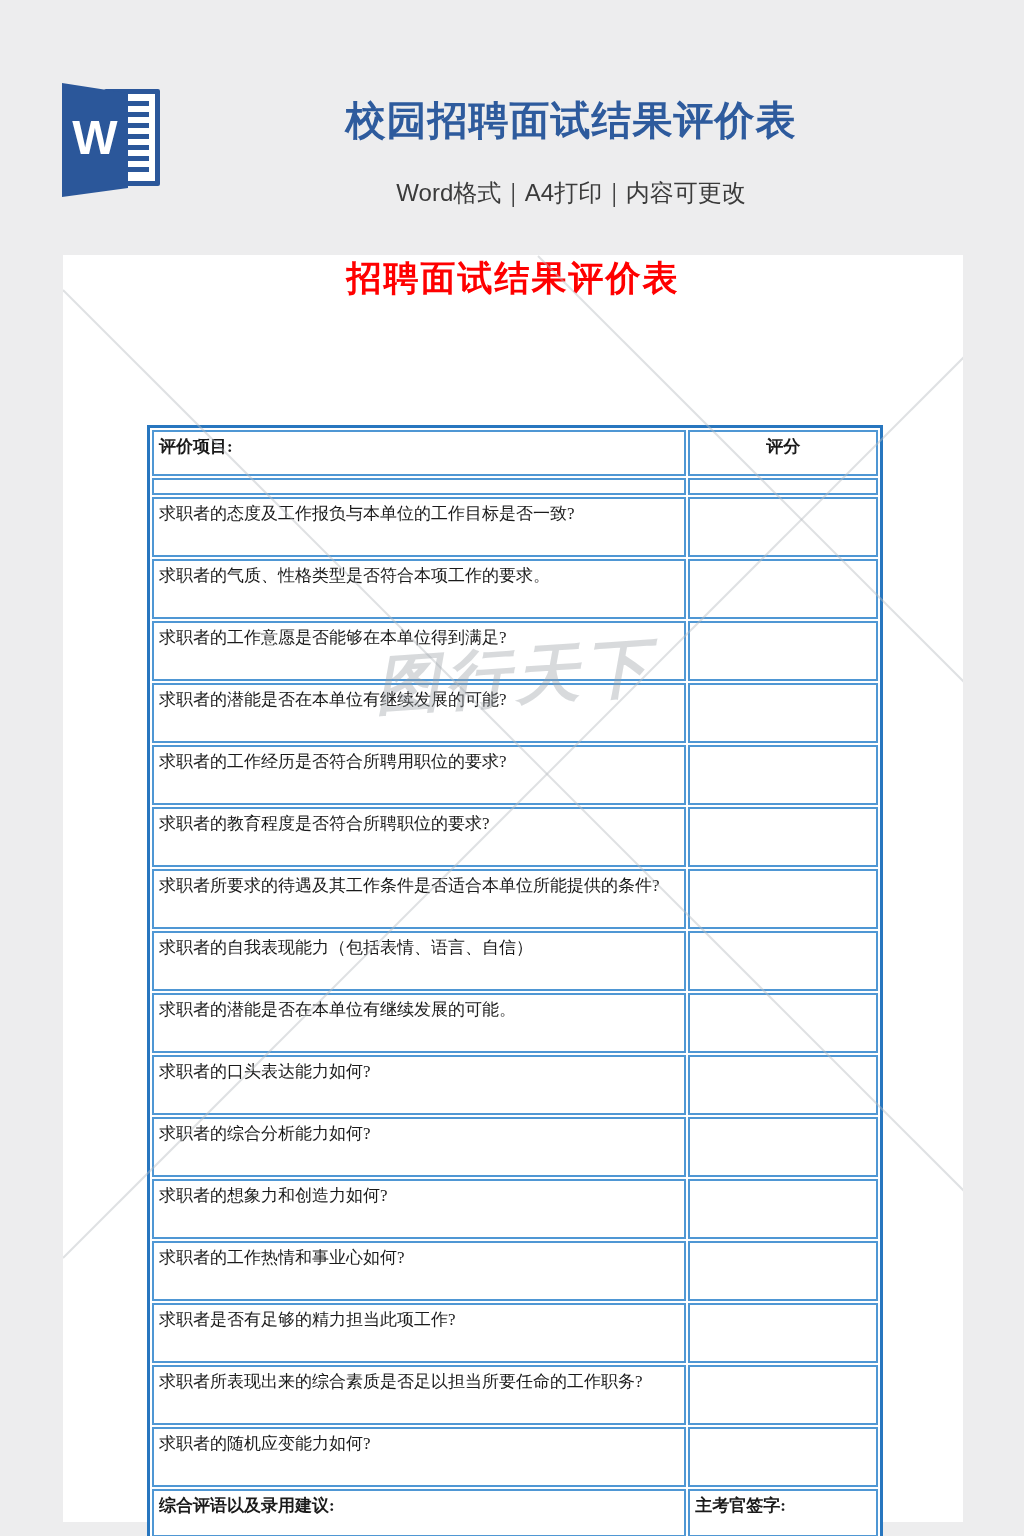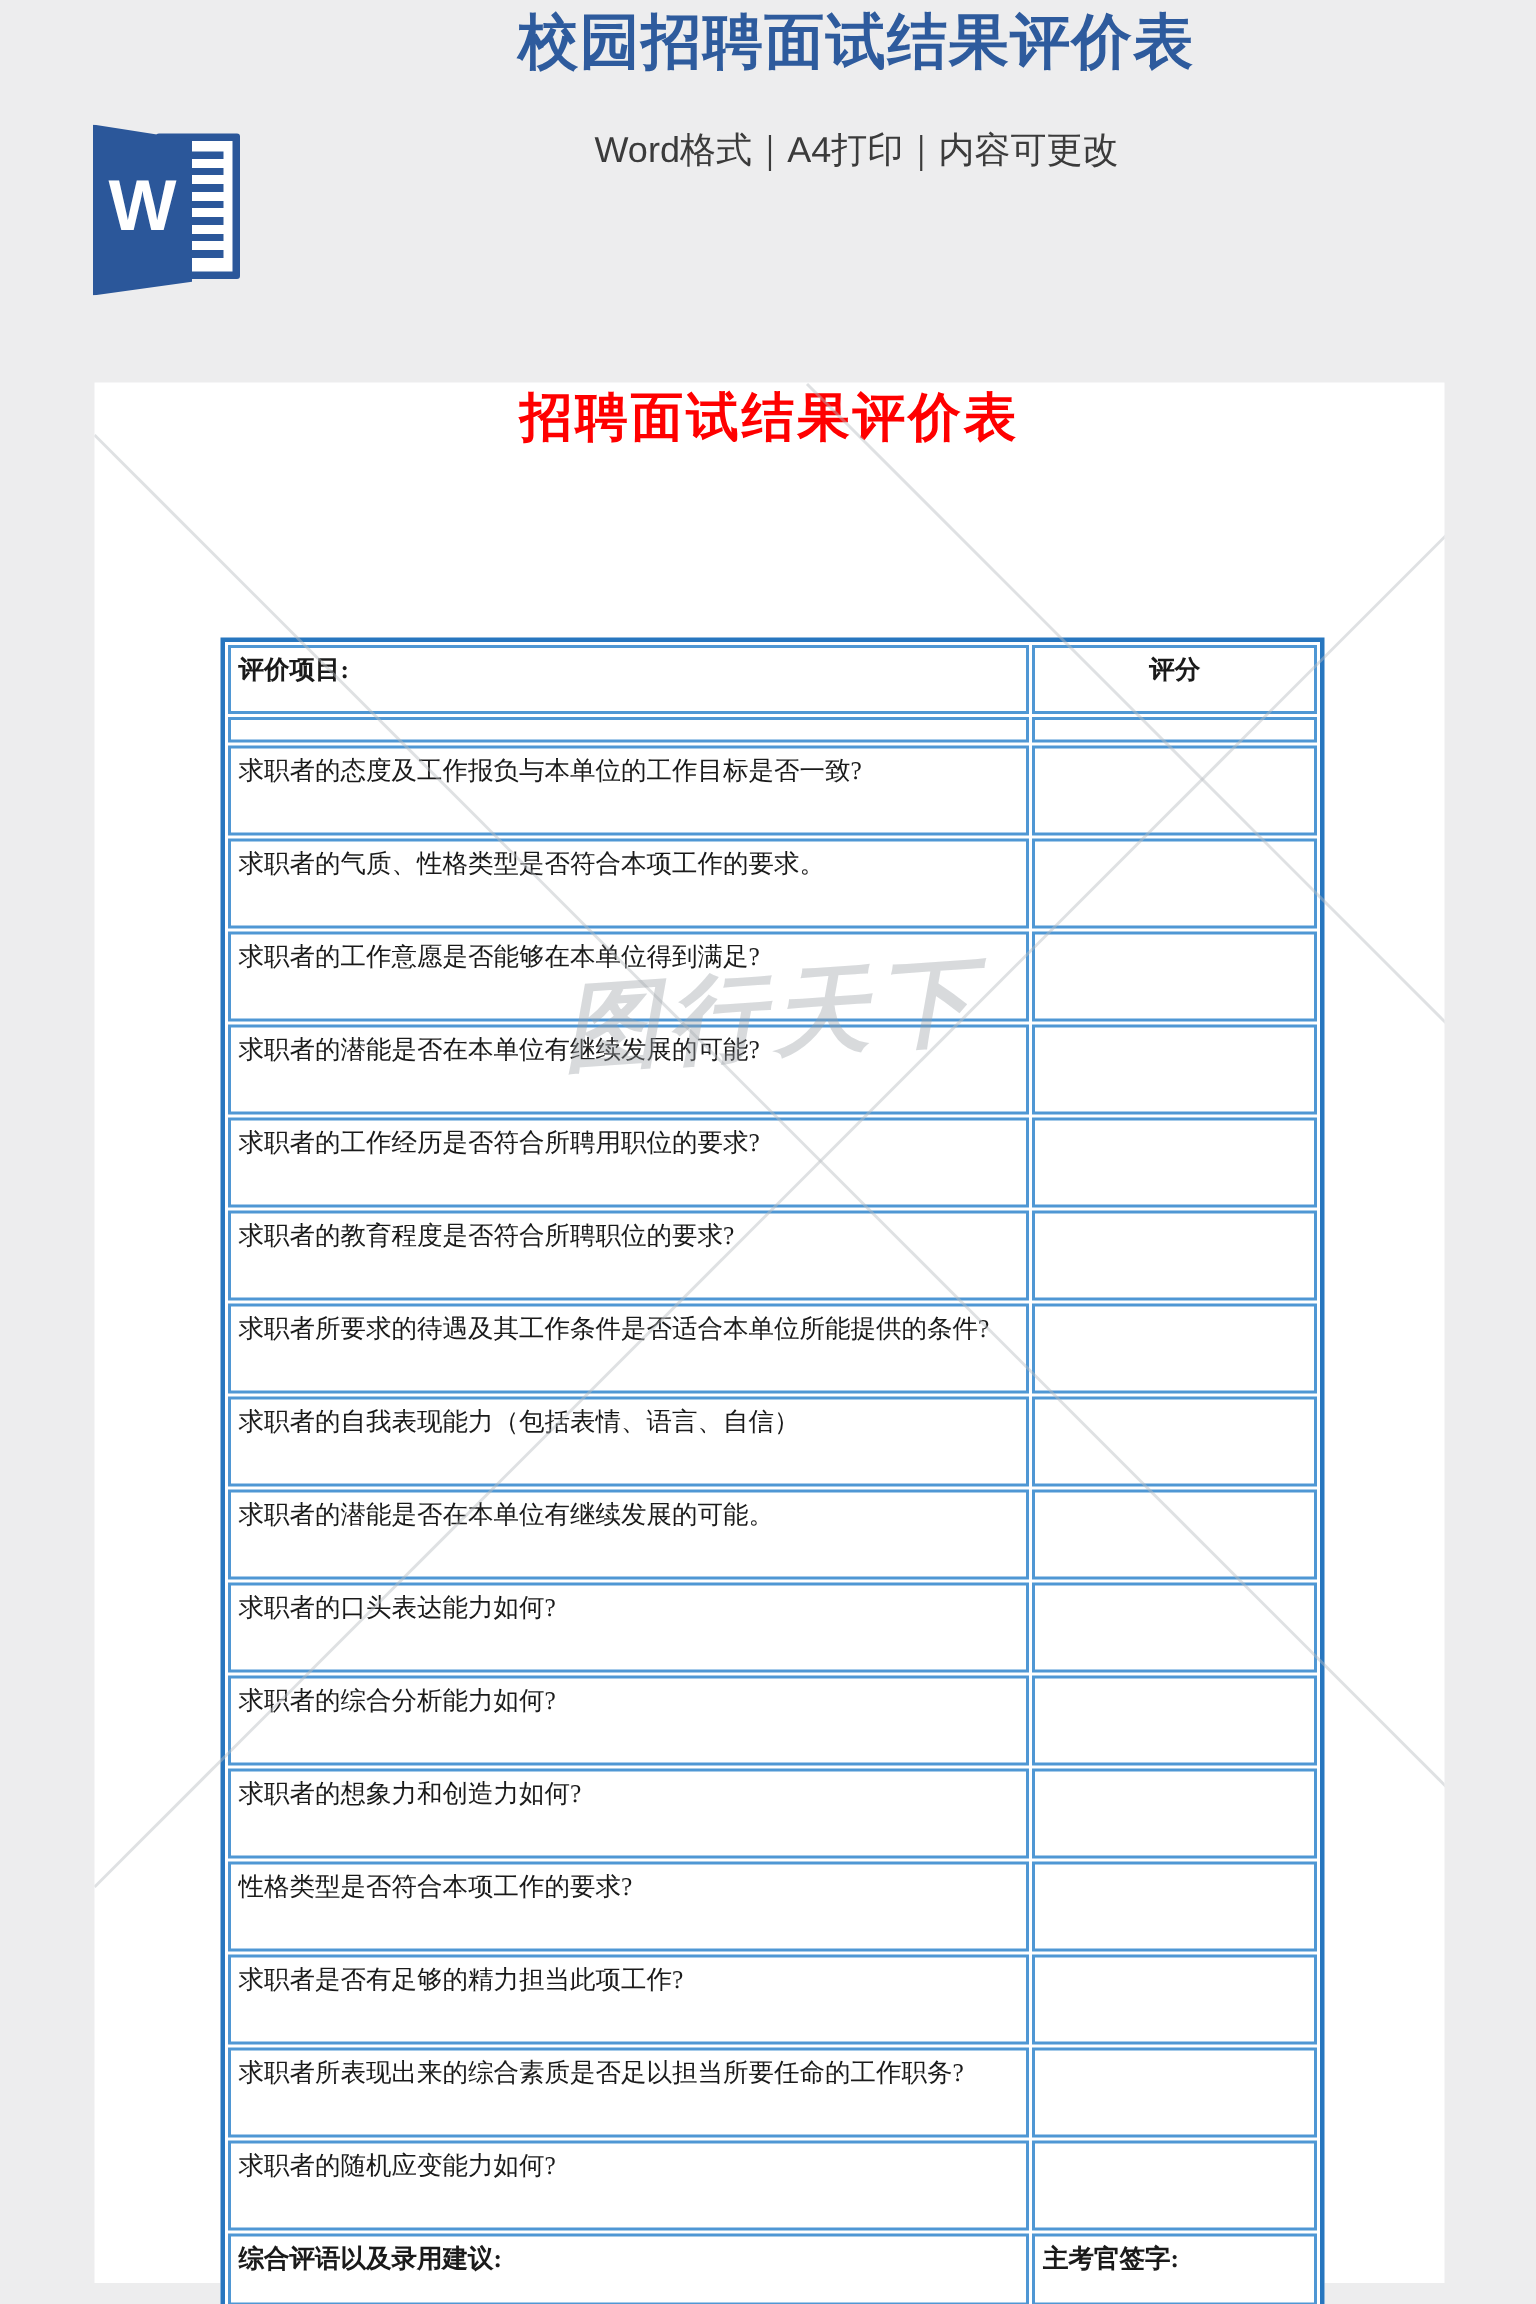--- a/index.html
+++ b/index.html
@@ -25,21 +25,21 @@
   .icon-flap {
     position:absolute; left:0; top:0; width:66px; height:114px;
     background:#2b579a;
     clip-path:polygon(0 0,100% 9%,100% 92%,0 100%);
     display:flex; align-items:center; justify-content:center;
   }
   .icon-flap span {
     color:#ffffff; font-family:"Liberation Sans",sans-serif;
     font-weight:bold; font-size:48px; line-height:1; padding-bottom:4px;
   }
-  .header-text { text-align:center; margin-left:118px; }
+  .header-text { text-align:center; padding-top:93px; margin-left:118px; }
   .header-title {
     font-family:"Liberation Sans","DejaVu Sans",sans-serif;
     font-weight:bold; font-size:40px; color:#2e5b9d; letter-spacing:1px;
   }
   .header-subtitle {
     margin-top:29px; font-family:"Liberation Sans","DejaVu Sans",sans-serif;
     font-size:24px; color:#3b3b3b;
   }
 
   
@@ -176,21 +176,21 @@
   </tr>
         <tr class="q-row">
     <td>求职者的综合分析能力如何?</td>
     <td></td>
   </tr>
         <tr class="q-row">
     <td>求职者的想象力和创造力如何?</td>
     <td></td>
   </tr>
         <tr class="q-row">
-    <td>性格类型是否符合本项工作的要求?</td>
+    <td>求职者的工作热情和事业心如何?</td>
     <td></td>
   </tr>
         <tr class="q-row">
     <td>求职者是否有足够的精力担当此项工作?</td>
     <td></td>
   </tr>
         <tr class="q-row">
     <td>求职者所表现出来的综合素质是否足以担当所要任命的工作职务?</td>
     <td></td>
   </tr>

